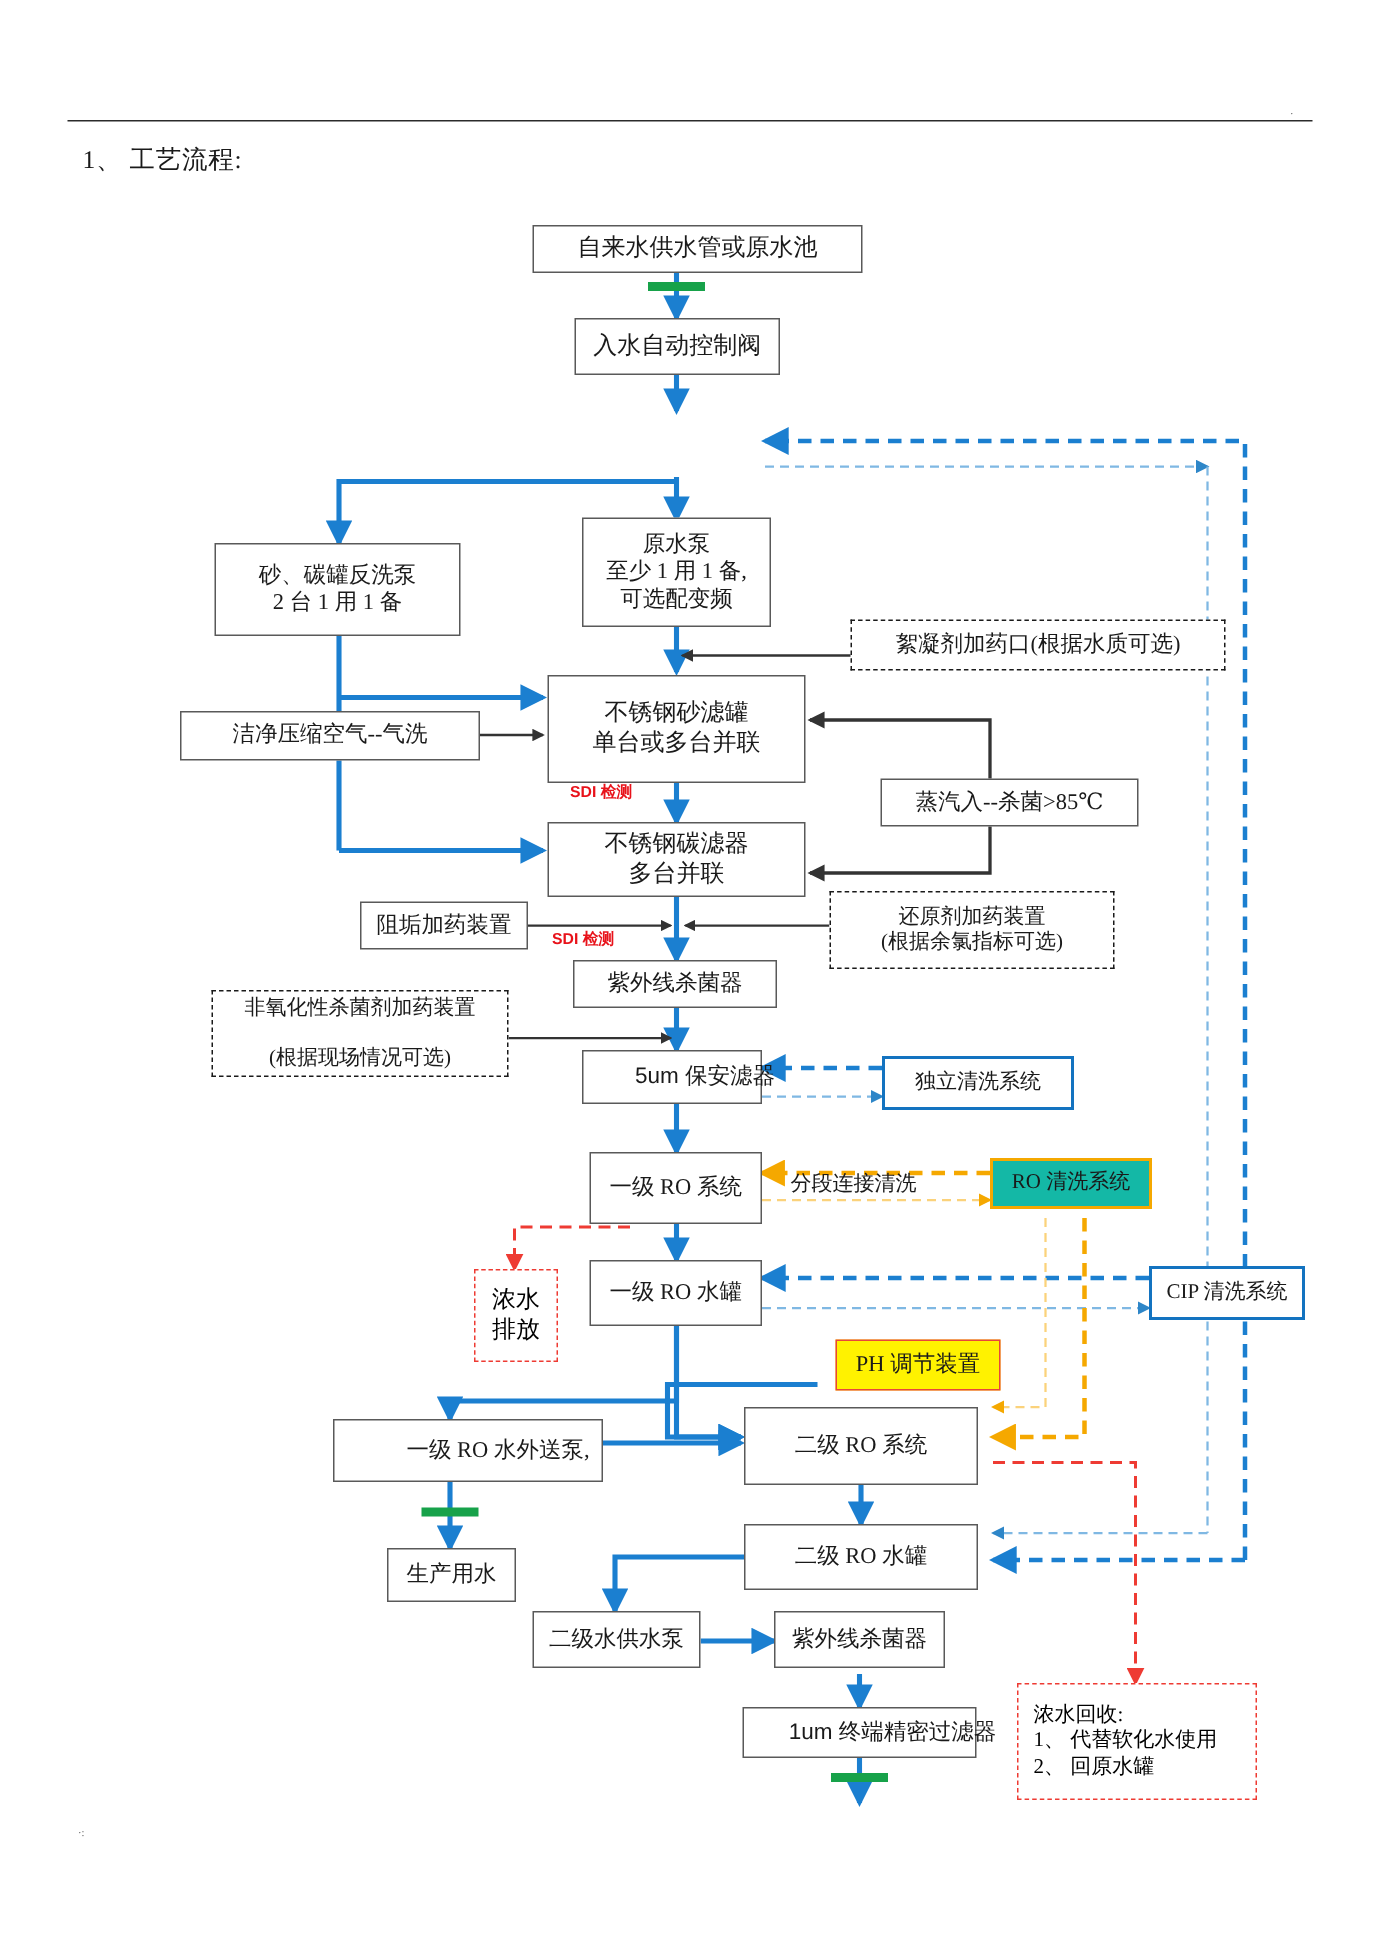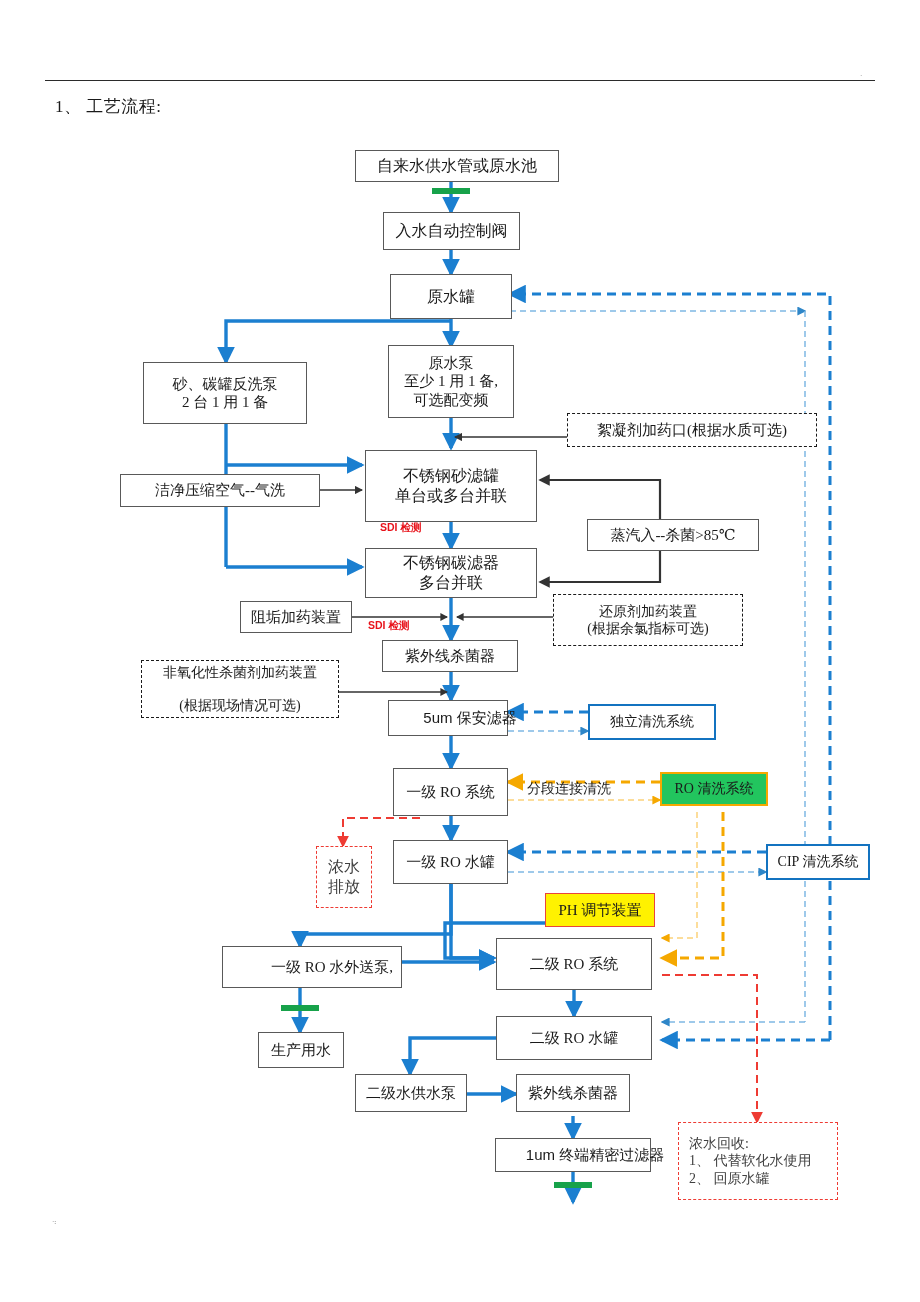--- a/index.html
+++ b/index.html
@@ -14,24 +14,24 @@
   .node{position:absolute;box-sizing:border-box;display:flex;flex-direction:column;
         align-items:center;justify-content:center;text-align:center;background:#fff;
         border:1.4px solid #595959;color:#1a1a1a;z-index:5;}
   .node .ln{display:block;line-height:1.22;white-space:nowrap;}
   .f16{font-size:16px;}
   .f15{font-size:15px;}
   .f14{font-size:14px;}
 
   .dashed{border:1.8px dashed #1a1a1a;background:#fff;}
   .bluebox{border:2.6px solid #1373c0;background:#fff;}
-  .orangebox{border:2.6px solid #F5A800;background:#22c55e;}
+  .orangebox{border:2.6px solid #F5A800;background:#14b8a6;}
   .yellowbox{border:1.8px solid #e8453c;background:#FFF200;}
   .reddash{border:1.8px dashed #ee3b33;background:#fff;color:#ee3b33;}
-  .reddash .ln{color:#404040;}
+  .reddash .ln{color:#000000;}
 
   .sans{font-family:"Liberation Sans","DejaVu Sans",sans-serif;padding-left:44px;}
 
   .hdrline{position:absolute;left:45px;top:80px;width:830px;height:0;
            border-top:1.6px solid #2b2b2b;z-index:2;}
   .title{position:absolute;left:55px;top:95px;font-size:17px;color:#1a1a1a;
          letter-spacing:0.5px;z-index:6;white-space:nowrap;}
   .dotmark{position:absolute;font-size:7px;color:#6b6b6b;z-index:2;}
 
   .sdi{position:absolute;font-size:10.5px;color:#e8121a;z-index:7;white-space:nowrap;
@@ -158,31 +158,28 @@
       <path d="M573,1116 L573,1138" stroke="#1B7FD0" stroke-width="3.4" marker-end="url(#ab)"></path>
 
       <path d="M573,1172 L573,1202" stroke="#1B7FD0" stroke-width="3.4" marker-end="url(#ab)"></path>
     </g>
   </svg>
 
   <div class="greenbar" style="left:432px;top:188px;width:38px;"></div>
   <div class="greenbar" style="left:281px;top:1005px;width:38px;"></div>
   <div class="greenbar" style="left:554px;top:1182px;width:38px;"></div>
 
-  <div class="node f16" style="left:355px;top:150px;width:204px;height:32px;">
+  <div class="node f16" style="left:355px;top:150px;width:220px;height:32px;">
     <span class="ln">自来水供水管或原水池</span>
   </div>
 
   <div class="node f16" style="left:383px;top:212px;width:137px;height:38px;">
     <span class="ln">入水自动控制阀</span>
   </div>
 
-  <div class="node f16" style="left:390px;top:274px;width:122px;height:45px;">
-    <span class="ln">原水罐</span>
-  </div>
 
   <div class="node f15" style="left:143px;top:362px;width:164px;height:62px;">
     <span class="ln">砂、碳罐反洗泵</span>
     <span class="ln">2 台 1 用 1 备</span>
   </div>
 
   <div class="node f15" style="left:388px;top:345px;width:126px;height:73px;text-align:right;">
     <span class="ln">原水泵</span>
     <span class="ln">至少 1 用 1 备,</span>
     <span class="ln">可选配变频</span>
@@ -250,21 +247,21 @@
 
   <div class="node bluebox f14" style="left:766px;top:844px;width:104px;height:36px;">
     <span class="ln">CIP 清洗系统</span>
   </div>
 
   <div class="node reddash f16" style="left:316px;top:846px;width:56px;height:62px;">
     <span class="ln">浓水</span>
     <span class="ln">排放</span>
   </div>
 
-  <div class="node yellowbox f15" style="left:545px;top:893px;width:110px;height:34px;">
+  <div class="node yellowbox f15" style="left:557px;top:893px;width:110px;height:34px;">
     <span class="ln">PH 调节装置</span>
   </div>
 
   <div class="node f15" style="left:222px;top:946px;width:180px;height:42px;padding-left:40px;">
     <span class="ln">一级 RO 水外送泵,</span>
   </div>
 
   <div class="node f15" style="left:258px;top:1032px;width:86px;height:36px;">
     <span class="ln">生产用水</span>
   </div>

